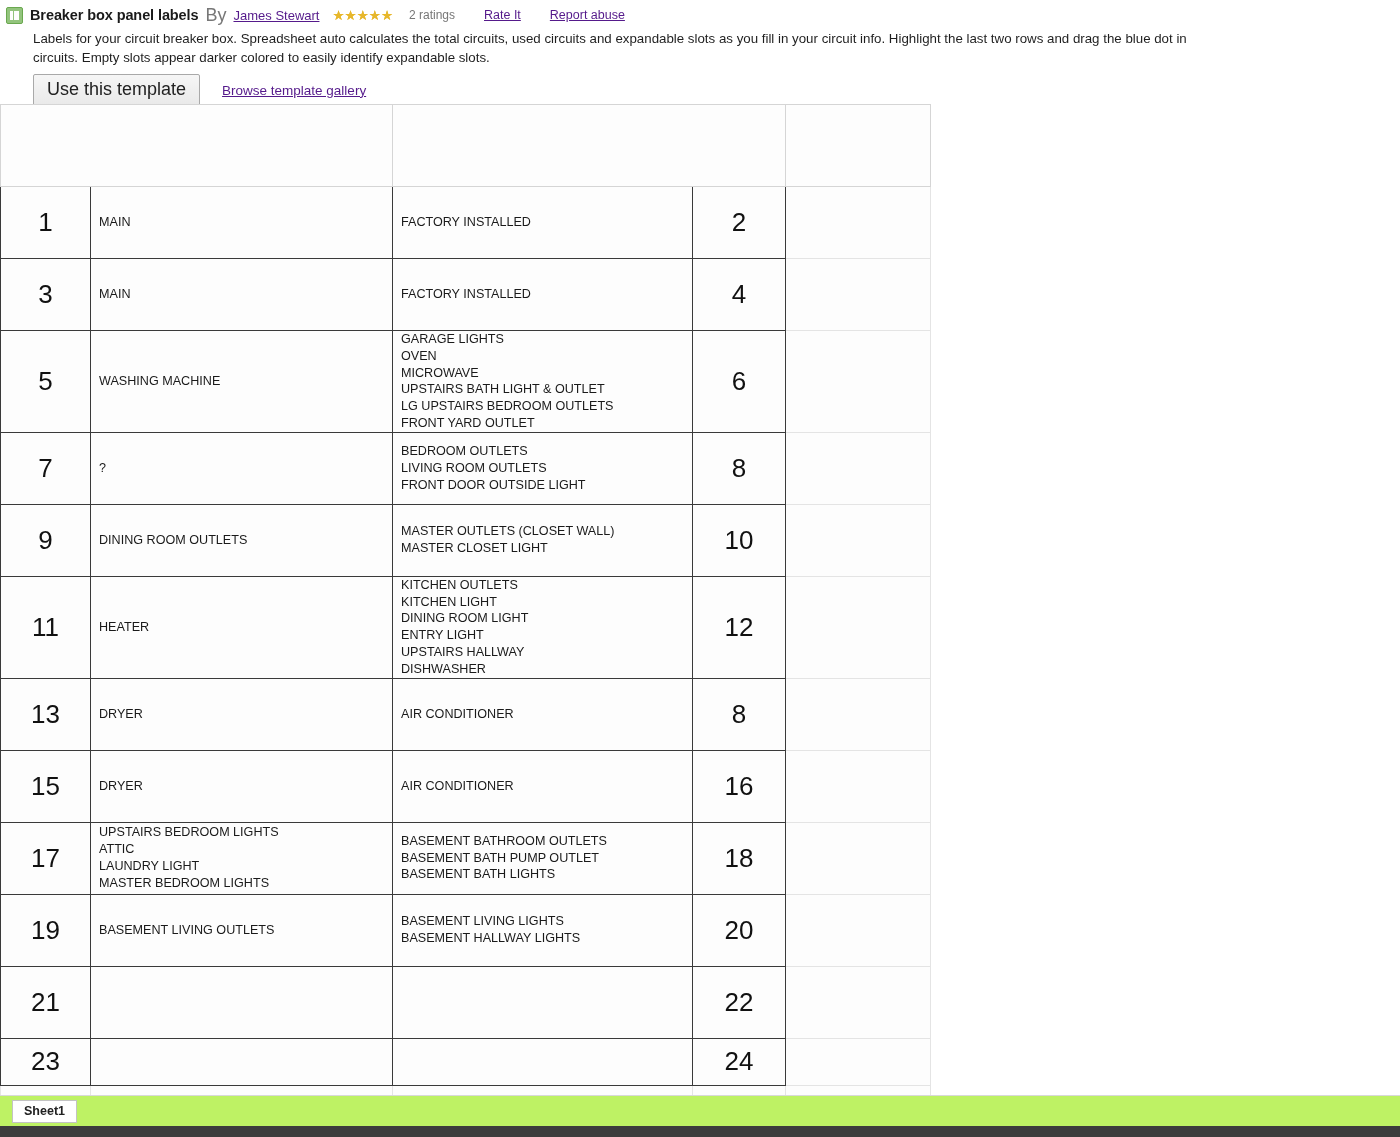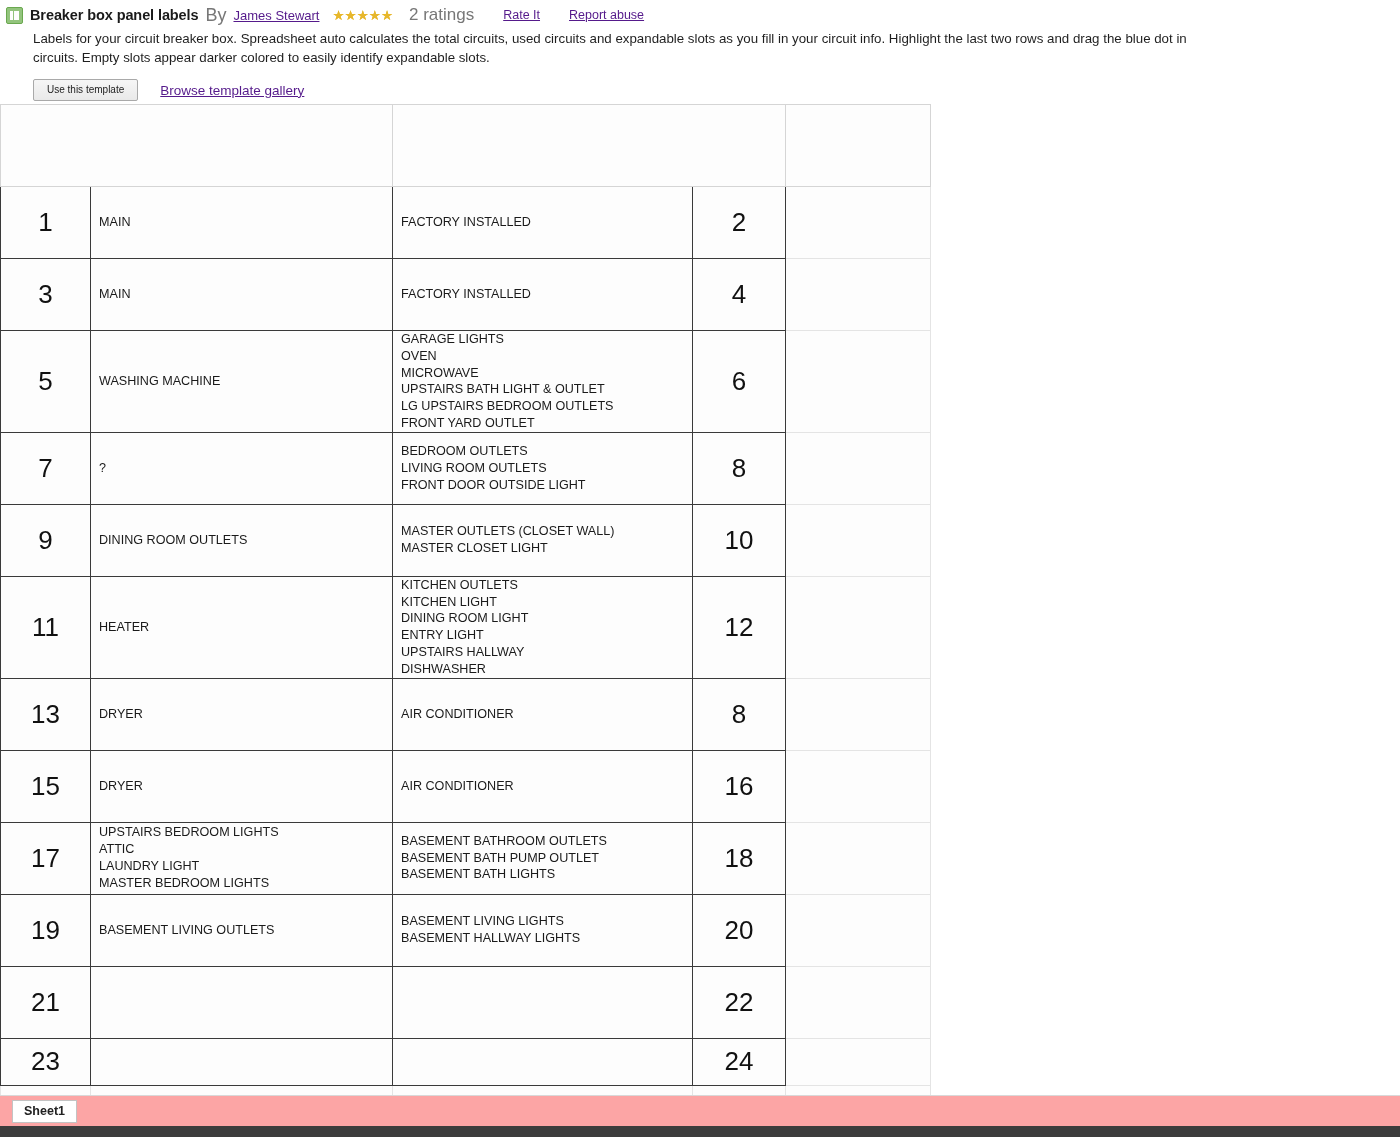--- a/index.html
+++ b/index.html
@@ -27,34 +27,34 @@
   }
   .doc-icon::after{
     content:"";position:absolute;left:6px;top:3px;width:1px;height:9px;
     background:#93c47d;
     box-shadow:0 3px 0 -2px #93c47d;
   }
   .tpl-title{font-weight:bold;font-size:14.5px;color:#1a1a1a;letter-spacing:-.1px;}
   .by-label{color:#777;font-size:18px;}
   .author-link{color:#551a8b;text-decoration:underline;font-size:13px;}
   .stars{color:#e7b72b;font-size:13.5px;letter-spacing:0px;margin-left:6px;text-shadow:0 0 0 #e7b72b;}
-  .ratings{color:#777;font-size:17px;margin-left:9px;}
+  .ratings{color:#777;font-size:12px;margin-left:9px;}
   .hdr-link{color:#551a8b;font-size:12.5px;margin-left:22px;}
 
   .tpl-desc{
     padding:4px 0 0 33px;
     font-size:13.3px;line-height:18.5px;color:#1f1f1f;
     width:1400px;
     white-space:pre-wrap;
     box-sizing:border-box;
   }
   .hdr-line3{display:flex;align-items:center;gap:0;padding:8px 0 0 33px;height:30px;}
   .use-btn{
     font-family:"Liberation Sans", sans-serif;
-    font-size:10px;color:#222;
+    font-size:18px;color:#222;
     background:linear-gradient(#f6f6f6,#e9e9e9);
     border:1px solid #a9a9a9;border-radius:2px;
     padding:4px 13px 5px 13px;
     cursor:pointer;
   }
   .browse-link{color:#551a8b;text-decoration:underline;font-size:13.5px;margin-left:22px;}
 
   
   #sheet-wrap{position:absolute;left:0;top:104px;width:1400px;height:987px;background:#fff;}
   table.grid{border-collapse:collapse;table-layout:fixed;}
@@ -101,21 +101,21 @@
   tr.data td.side{
     background:#fdfdfd;border:1px solid #e4e4e4;
   }
   td.empty-dark{background:#464646;}
 
   tr.tail td{border:1px solid #e4e4e4;background:#fdfdfd;height:22px;}
 
   
   #sheet-bar{
     position:absolute;left:0;top:1095px;width:1400px;height:31px;
-    background:#fca5a5;border-top:1px solid #d9d9d9;
+    background:#bef264;border-top:1px solid #d9d9d9;
   }
   .sheet-tab{
     display:inline-block;margin:4px 0 0 12px;
     background:#ffffff;border:1px solid #c3c3c3;
     padding:3px 11px 4px 11px;
     font-size:12.5px;font-weight:bold;color:#222;
     cursor:pointer;
   }
   #bottom-strip{
     position:absolute;left:0;top:1126px;width:1400px;height:11px;background:#3c3c3c;

